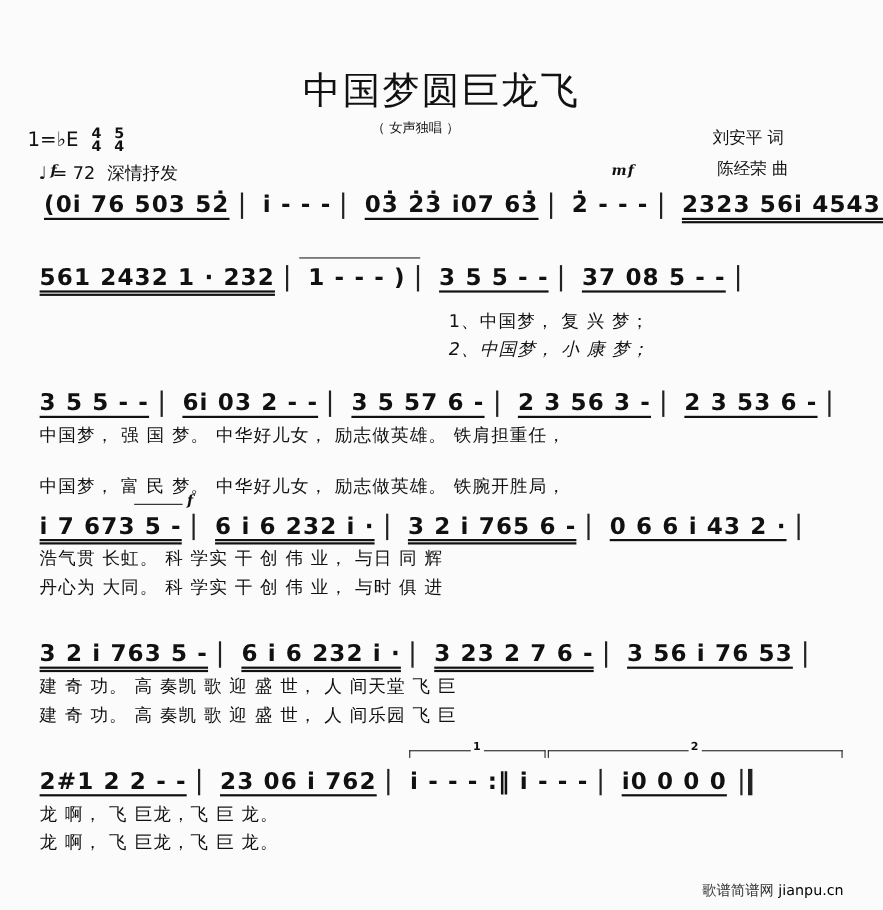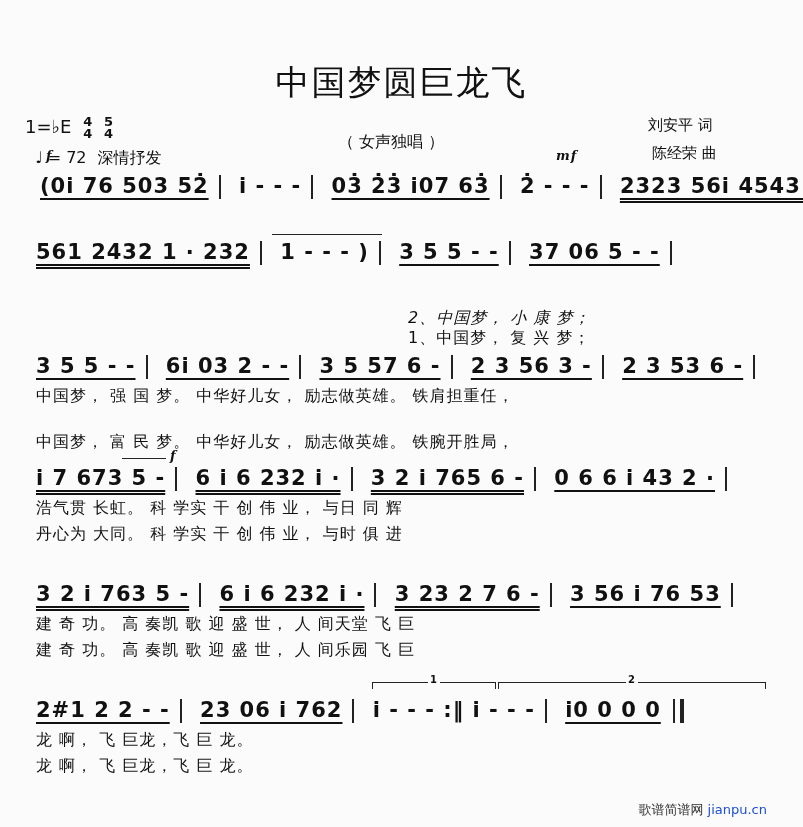--- a/index.html
+++ b/index.html
@@ -2,39 +2,39 @@
 <html><head>
 <meta charset="utf-8">
 <style>
   html, body { margin:0; padding:0; }
   body {
     width:803px; height:827px; background:#fbfbfb; position:relative; overflow:hidden;
     font-family:"DejaVu Sans","Liberation Sans",sans-serif; color:#111;
   }
   .abs { position:absolute; white-space:nowrap;margin-top:24px; }
   .title { top:36px; left:0; width:803px; text-align:center; font-size:34px; letter-spacing:2px; }
-  .subtitle { top:108px; left:338px; font-size:16px; }
+  .subtitle { top:84px; left:338px; font-size:12px; }
   .credit { font-size:15px; }
   .key { top:92px; left:25px; font-size:18px; }
   .frac { display:inline-block; vertical-align:middle; text-align:center; font-weight:bold; font-size:13px; line-height:12px; margin-left:6px; }
   .frac span { display:block; }
   .tempo { top:124px; left:35px; font-size:16px; }
   .tempo .mood { font-size:16px; margin-left:6px; }
   .row { position:absolute; left:0; width:803px; font-weight:bold; font-size:21px; letter-spacing:1px; }
   .notes { position:absolute; white-space:nowrap; }
   .u { text-decoration:underline; text-underline-offset:5px; }
   .uu { text-decoration:underline double; text-underline-offset:5px; }
   .bar { display:inline-block; width:2px; height:24px; background:#222; vertical-align:middle; margin:0 10px; }
   .lyric { position:absolute; font-size:16px; white-space:nowrap; font-weight:normal; }
   .dyn { position:absolute; font-style:italic; font-family:"DejaVu Serif",serif; font-size:13px; font-weight:bold; }
   .volta { position:absolute; border-top:1px solid #222; border-left:1px solid #222; border-right:1px solid #222; height:6px; font-size:10px; text-align:center; }
   .volta span { position:relative; top:-9px; background:#fbfbfb; padding:0 2px; }
   .end-bar { display:inline-block; width:5px; height:24px; border-left:2px solid #222; border-right:4px solid #222; vertical-align:middle; margin-left:12px; }
   .watermark { right:36px; bottom:8px; font-size:13px; color:#333; font-weight:normal; }
-  .watermark .site { color:#1d4ed8; }
+  .watermark .site { color:#000000; }
   .crescendo { position:absolute; height:0; border-top:1px solid #222; }
 </style>
 </head>
 <body>
 
 <div class="abs title">中国梦圆巨龙飞</div>
 <div class="abs subtitle">（ 女声独唱 ）</div>
 <div class="abs credit" style="top:92px;left:648px;">刘安平  词</div>
 <div class="abs credit" style="top:120px;left:652px;">陈经荣  曲</div>
 
@@ -60,23 +60,23 @@
     <span class="uu">2323 56i 4543 2</span>
   </div>
 </div>
 
 <div class="row" style="top:236px;">
   <div class="crescendo" style="left:272px;top:-2px;width:110px;"></div>
   <div class="notes" style="left:36px;top:4px;">
     <span class="uu">561 2432 1 · 232</span><span class="bar"></span>
     <span>1 - - - )</span><span class="bar"></span>
     <span class="u">3 5 5 - -</span><span class="bar"></span>
-    <span class="u">37 06 5 - -</span><span class="bar"></span>
+    <span class="u">37 08 5 - -</span><span class="bar"></span>
   </div>
-  <div class="lyric" style="left:408px;top:46px;margin-top:46px;">1、中国梦，        复  兴  梦；</div>
+  <div class="lyric" style="left:408px;top:46px;">1、中国梦，        复  兴  梦；</div>
   <div class="lyric" style="left:408px;top:72px;font-style:italic;">2、中国梦，        小  康  梦；</div>
 </div>
 
 <div class="row" style="top:350px;">
   <div class="notes" style="left:36px;top:4px;">
     <span class="u">3 5 5 - -</span><span class="bar"></span>
     <span class="u">6i 03 2 - -</span><span class="bar"></span>
     <span class="u">3 5 57 6 -</span><span class="bar"></span>
     <span class="u">2 3 56 3 -</span><span class="bar"></span>
     <span class="u">2 3 53 6 -</span><span class="bar"></span>

